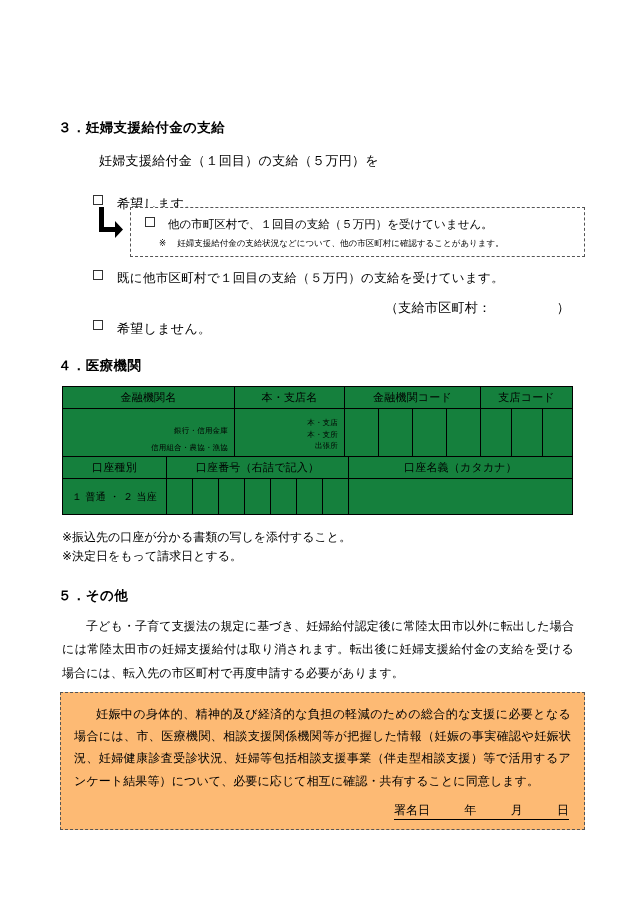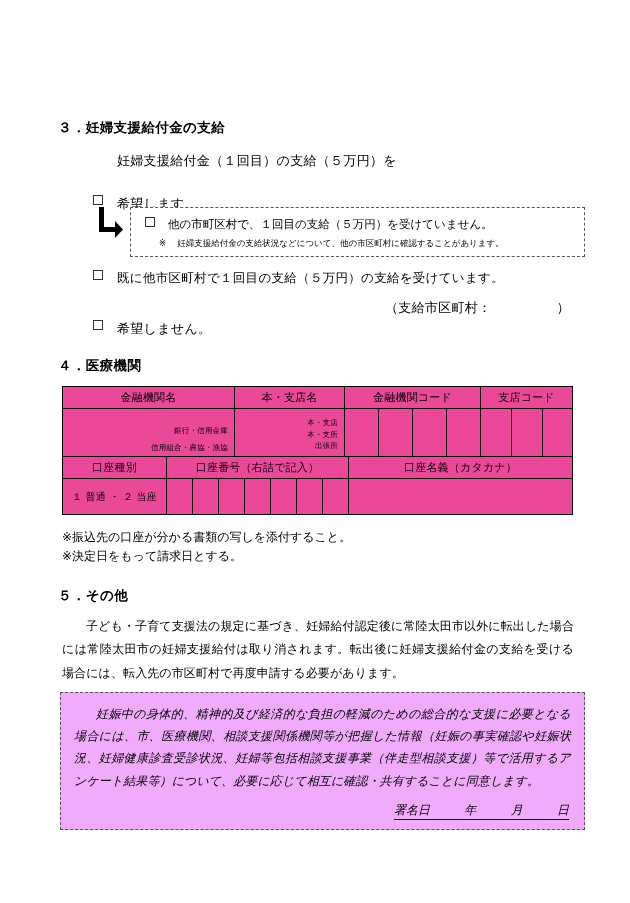--- a/index.html
+++ b/index.html
@@ -70,21 +70,21 @@
     font-weight: bold;
     font-size: 26px;
     line-height: 1;
     color: #000;
   }
 
   
   table.acct {
     border-collapse: collapse;
     table-layout: fixed;
-    background: #ec4899;
+    background: #15803d;
   }
   table.acct td {
     border: 1px solid #000;
     padding: 0;
     text-align: center;
     vertical-align: middle;
     font-size: 11px;
     letter-spacing: 0.2px;
   }
   td.hdr { height: 21px; font-size: 11px; }
@@ -93,22 +93,21 @@
     padding-right: 6px;
     font-size: 7.5px;
     line-height: 1.55;
     letter-spacing: 0.2px;
   }
 
   
   .consent {
     border: 1px dashed #555;
     box-sizing: border-box;
-    background: #f0abfc;
-    font-style: italic;
+    background: #fdba74;
   }
   .consent p {
     margin: 0;
     font-size: 12px;
     line-height: 1.85;
     letter-spacing: 0.1px;
   }
   .sig-line {
     border-bottom: 1px solid #000;
     display: flex;
@@ -122,21 +121,21 @@
 </style>
 </head>
 <body>
 
 <div class="page">
 
   <div class="abs sec-heading" style="left:58px; top:119px;">
     <span>３．</span><span>妊婦支援給付金の支給</span>
   </div>
 
-  <div class="abs line" style="left:117px; top:152px;">妊婦支援給付金（１回目）の支給（５万円）を</div>
+  <div class="abs line" style="left:99px; top:152px;">妊婦支援給付金（１回目）の支給（５万円）を</div>
 
   <div class="abs cb-row" style="left:93px; top:184px;margin-top:11px;">
     <span class="cbox"></span>
     <span class="line">希望します。</span>
   </div>
 
   <div class="hook" style="left:98px; top:205px;">
     <svg width="26" height="34" viewBox="0 0 26 34" aria-hidden="true">
       <path d="M6 2 L6 22 L17 22 L17 16 L25 24.5 L17 33 L17 27 L1 27 L1 2 Z" fill="#000"></path>
     </svg>

